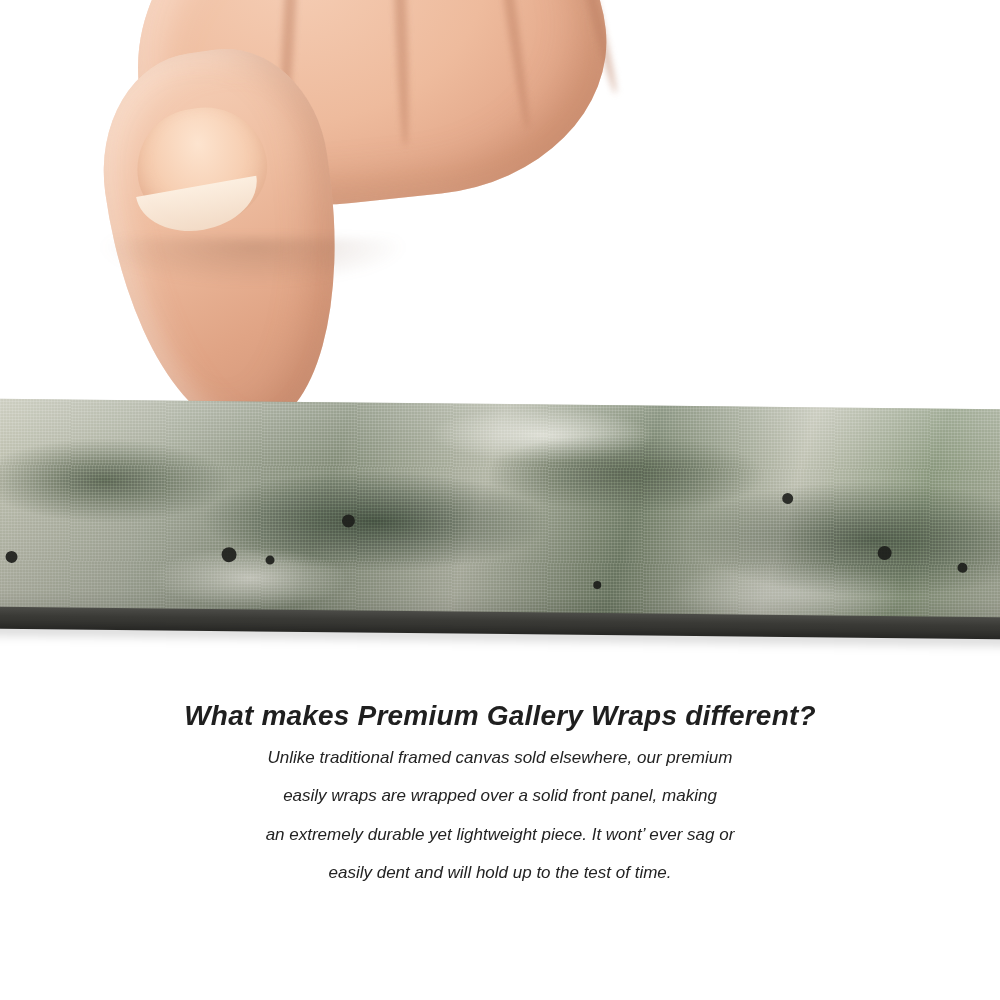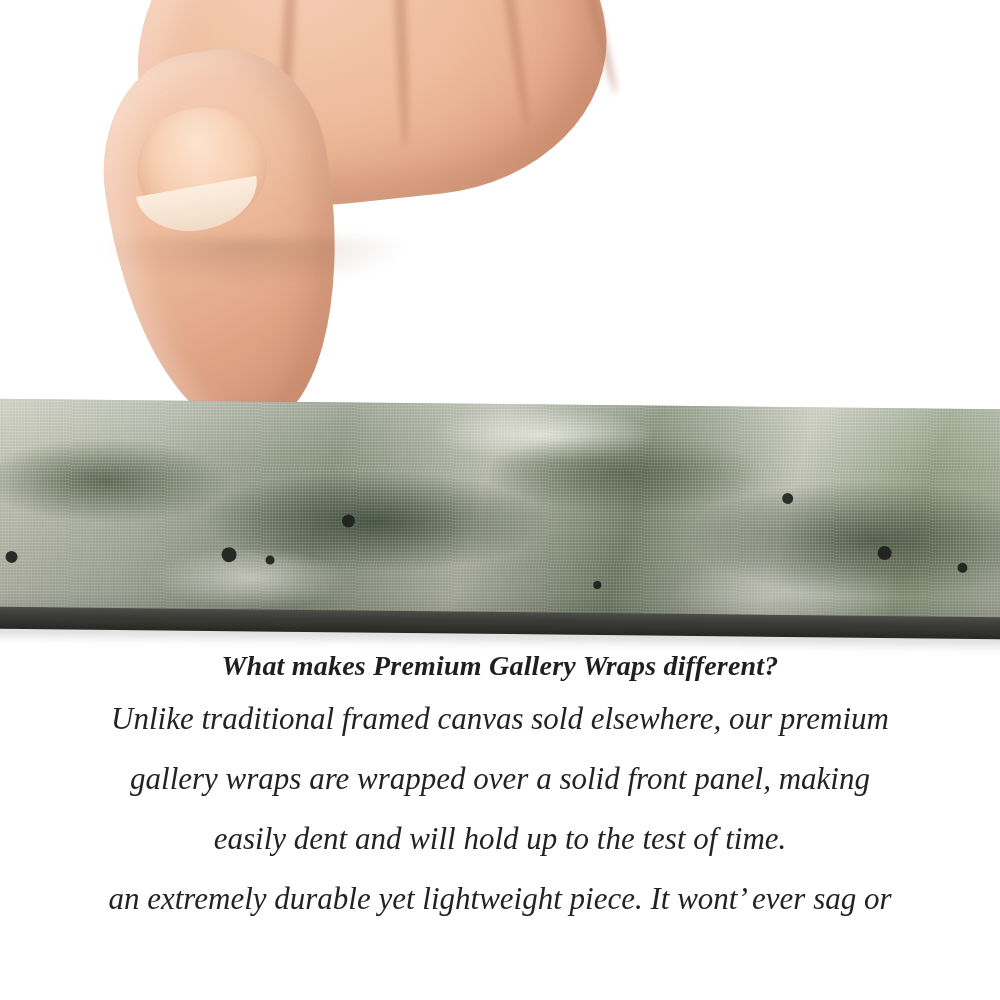--- a/index.html
+++ b/index.html
@@ -165,37 +165,37 @@
     height: 16px;
     background: linear-gradient(180deg, rgba(0,0,0,0.18) 0%, rgba(255,255,255,0) 100%);
     transform: rotate(0.6deg);
     filter: blur(3px);
   }
 
   
   .caption {
     position: absolute;
     left: 0;
-    top: 648px;
+    top: 698px;
     width: 1000px;
     text-align: center;
-    font-family: Liberation Serif, serif;
+    font-family: Liberation Sans, sans-serif;
     color: #1f1f1f;
   }
   .caption-heading {
     font-size: 28px;
     font-style: italic;
     font-weight: 600;
     letter-spacing: 0.2px;
     margin: 0 0 10px 0;
     line-height: 1.25;
   }
   .caption-body p {
     margin: 12px;
-    font-size: 31px;
+    font-size: 17px;
     font-style: italic;
     line-height: 1.55;
     color: #232323;
   }
   .caption-body .last {
     margin-top: 8px;
   }
 </style>
 </head>
 <body>
@@ -232,19 +232,19 @@
     </div>
     <div class="strip-dark-edge"></div>
     <div class="strip-bottom-shadow"></div>
 
   </div>
 
   <div class="caption">
     <div class="caption-heading">What makes Premium Gallery Wraps different?</div>
     <div class="caption-body">
       <p>Unlike traditional framed canvas sold elsewhere, our premium</p>
-      <p>gallery wraps are wrapped over a solid front panel, making</p>
+      <p>easily wraps are wrapped over a solid front panel, making</p>
+      <p>an extremely durable yet lightweight piece. It wont’ ever sag or</p>
       <p>easily dent and will hold up to the test of time.</p>
-      <p>an extremely durable yet lightweight piece. It wont’ ever sag or</p>
     </div>
   </div>
 
 </div>
 
 </body></html>

